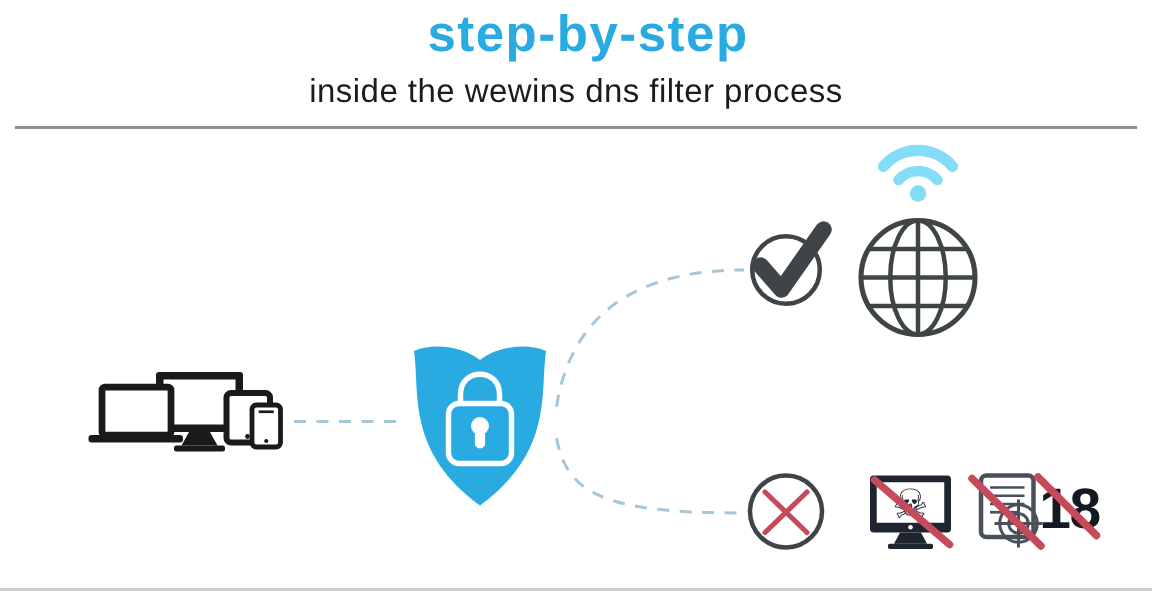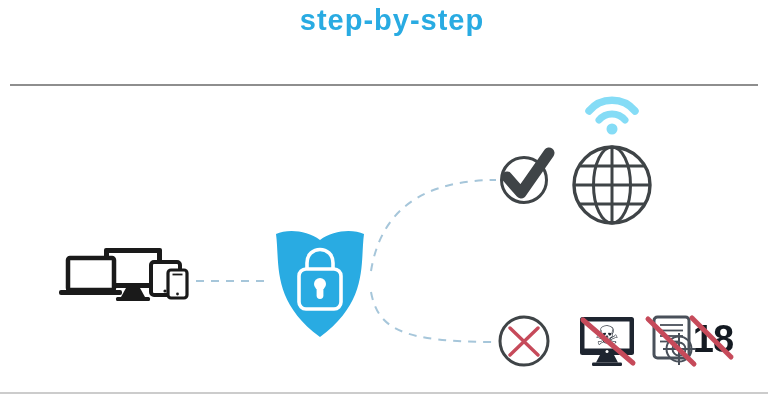--- a/index.html
+++ b/index.html
@@ -2,21 +2,21 @@
 <html style="--accent: #29abe2; --wifi: #85dcf6; --dark: #3f4447; --ink: #1a1a1a; --navy: #1e2530; --doc: #49505a; --danger: #c64a5a; --dash: #a6c6da; --rule: #8e8e8e; --rule2: #cccccc; --subtitle_color: #1c1c1e;"><head>
 <meta charset="utf-8">
 <style>
   html,body{margin:0;padding:0;background:#fff;}
   .page{
     position:relative;width:768px;height:400px;background:#fff;overflow:hidden;
     font-family:"Liberation Sans",sans-serif;
   }
   .title{
     position:absolute;top:4px;left:16px;right:0;text-align:center;
-    font-size:29px;font-weight:600;letter-spacing:1px;
+    font-size:34px;font-weight:600;letter-spacing:1px;
     color:var(--accent,#29abe2);
   }
   .subtitle{
     position:absolute;top:48px;left:0;right:0;text-align:center;
     font-size:22px;font-weight:500;letter-spacing:.3px;
     color:var(--subtitle_color,#1c1c1e);
   }
   .rule{position:absolute;height:0;}
   .rule-top{top:84px;left:10px;right:10px;border-top:2px solid var(--rule,#8e8e8e);}
   .rule-bottom{top:392px;left:0;right:0;border-top:2px solid var(--rule2,#cccccc);}
@@ -35,20 +35,21 @@
   .dash{stroke:var(--dash,#a6c6da);stroke-width:2;fill:none;stroke-dasharray:8 7;}
   .skull{font-family:"DejaVu Sans",sans-serif;font-size:27px;font-weight:bold;fill:var(--navy,#1e2530);}
   .age-t{font-family:"Liberation Sans",sans-serif;font-size:38px;font-weight:800;fill:#141a22;letter-spacing:-1px;}
 </style>
 </head>
 <body>
 
 <div class="page">
 
   <div class="title">step-by-step</div>
+  <div class="subtitle">inside the wewins dns filter process</div>
   <div class="rule rule-top"></div>
 
   <svg class="diagram" width="768" height="400" viewBox="0 0 768 400" xmlns="http://www.w3.org/2000/svg">
 
     <path class="dash" d="M196 281 H270"></path>
 
     <path class="dash" d="M371 271 C378 228 404 180 496 180"></path>
     <path class="dash" d="M371 292 C378 330 404 342 496 342"></path>
 
     <g>

